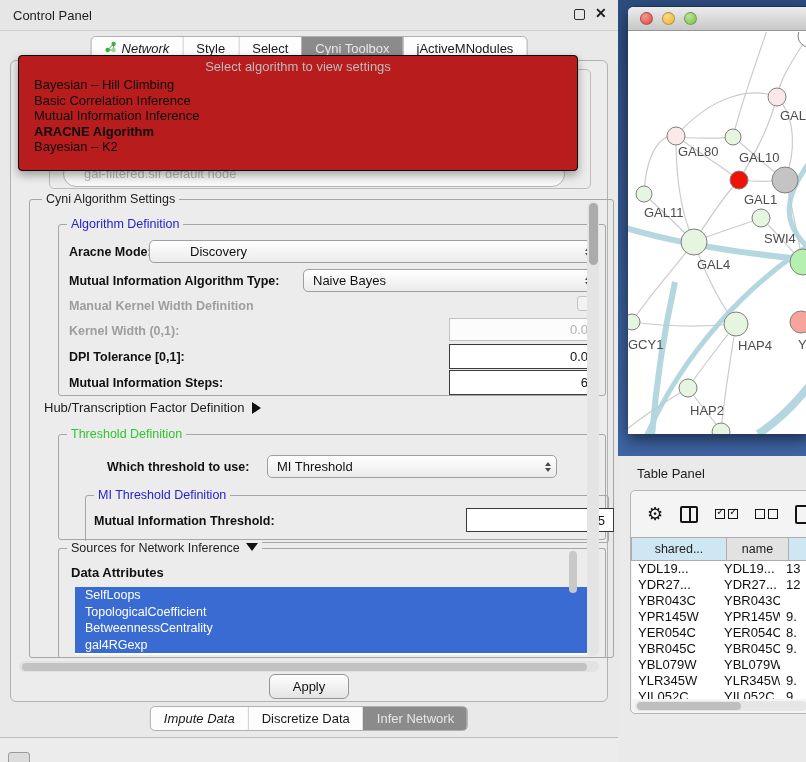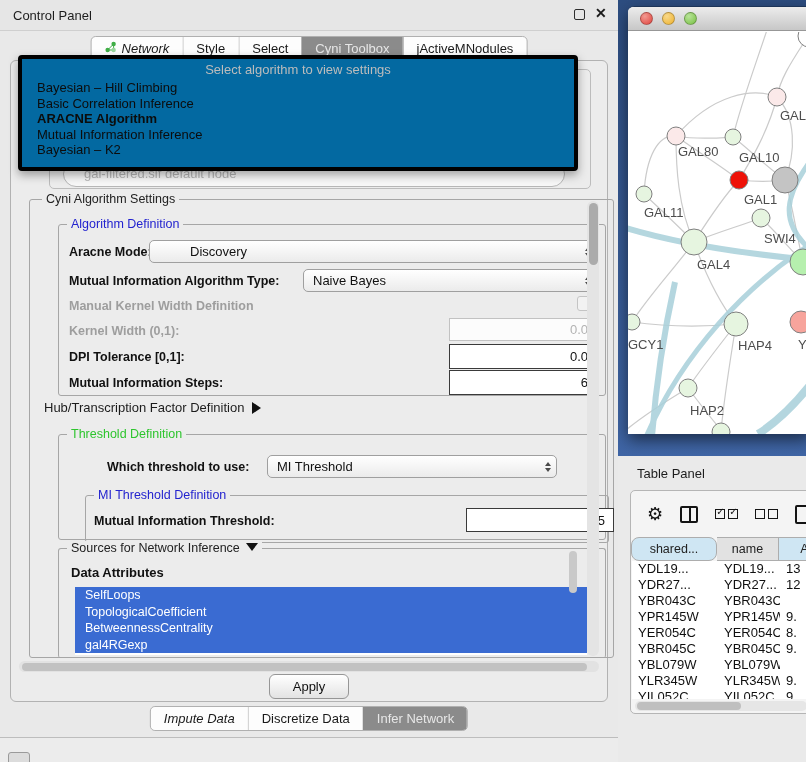--- a/index.html
+++ b/index.html
@@ -62,21 +62,21 @@
   .hscroll { position:absolute; left:8px; top:600px; width:580px; height:11px; background:#e2e2e2; border-radius:6px; }
   .hscroll .thumb { position:absolute; left:3px; top:1.5px; width:565px; height:8px; background:#c2c2c2; border-radius:4px; }
 
   .apply-btn { position:absolute; left:258px; top:613px; width:80px; height:25px; border:1px solid #969696; border-radius:6px; background:linear-gradient(#ffffff,#e3e3e3); font-size:13px; color:#111; display:flex; align-items:center; justify-content:center; }
 
   .bottom-tabs { top:706px; left:50%; transform:translateX(-50%); }
 
   .mini-btn { position:absolute; left:8px; top:752px; width:22px; height:14px; border:1px solid #9a9a9a; border-radius:3px; background:#dcdcdc; }
 
   
-  .dropdown { position:absolute; left:18px; top:55px; width:560px; height:116px; background:#0369a1; border:4px solid #000000; border-radius:4px; box-shadow:0 4px 10px rgba(0,0,0,.35); z-index:50; }
+  .dropdown { position:absolute; left:18px; top:55px; width:560px; height:116px; background:#b91c1c; border:1px solid #000000; border-radius:4px; box-shadow:0 4px 10px rgba(0,0,0,.35); z-index:50; }
   .dd-placeholder { position:absolute; top:3px; width:100%; text-align:center; font-size:13px; color:#bcbcbc; }
   .dd-items { position:absolute; top:21px; left:3px; right:3px;margin-left:12px; }
   .dd-item { font-size:13px; line-height:15.5px; color:#0c0c0c; white-space:nowrap; }
   .dd-item.bold { font-weight:bold; }
 
   
   .desktop { position:absolute; left:618px; top:0; width:188px; height:456px; background:linear-gradient(#2d4d80,#3f65a5); overflow:hidden; }
   .net-window { position:absolute; left:10px; top:6px; width:182px; height:428px; border-radius:6px 0 0 0; box-shadow:0 6px 16px rgba(0,0,0,.55); background:#fff; overflow:hidden; border-top:1px solid #1c3458; }
   .net-titlebar { position:absolute; left:0; top:0; width:100%; height:24px; background:linear-gradient(#ececec,#c7c7c7); border-bottom:1px solid #979797; }
   .light { position:absolute; top:5px; width:13px; height:13px; border-radius:50%; border:1px solid rgba(0,0,0,.25); }
@@ -249,22 +249,22 @@
         <span>Infer Network</span>
       </div>
     </div>
 </section>
 
 <div class="dropdown">
   <div class="dd-placeholder">Select algorithm to view settings</div>
   <div class="dd-items" id="ddItems">
       <div class="dd-item">Bayesian – Hill Climbing</div>
       <div class="dd-item">Basic Correlation Inference</div>
+      <div class="dd-item">Mutual Information Inference</div>
       <div class="dd-item bold">ARACNE Algorithm</div>
-      <div class="dd-item">Mutual Information Inference</div>
       <div class="dd-item">Bayesian – K2</div>
     </div>
 </div>
 
 <div class="mini-btn"></div>
 
 <section class="desktop">
   <div class="net-window">
     <div class="net-titlebar">
       <span class="light" style="left:12px; background:radial-gradient(circle at 35% 30%, #f29a92, #e0443e);"></span>
@@ -350,21 +350,21 @@
           <span class="cb checked"></span>
           <span class="cb checked"></span>
         </span>
       <span class="cbp">
           <span class="cb"></span>
           <span class="cb"></span>
         </span>
       <span class="doc-icon"></span>
     </div>
     <div class="tp-header" id="tpHeader">
-        <div class="tp-hcell hl" style="width: 86px; border-radius: 8px;">shared...</div>
+        <div class="tp-hcell hl" style="width: 96px;">shared...</div>
         <div class="tp-hcell plain" style="width: 62px;">name</div>
         <div class="tp-hcell hl" style="width: 52px;">A</div>
       </div>
     <div class="tp-rows" id="tpRows">
         <div class="tp-row">
           <div class="tp-cell" style="width: 86px;">YDL19...</div>
           <div class="tp-cell" style="width: 62px;">YDL19...</div>
           <div class="tp-cell" style="width: 52px;">13</div>
         </div>
         <div class="tp-row">

